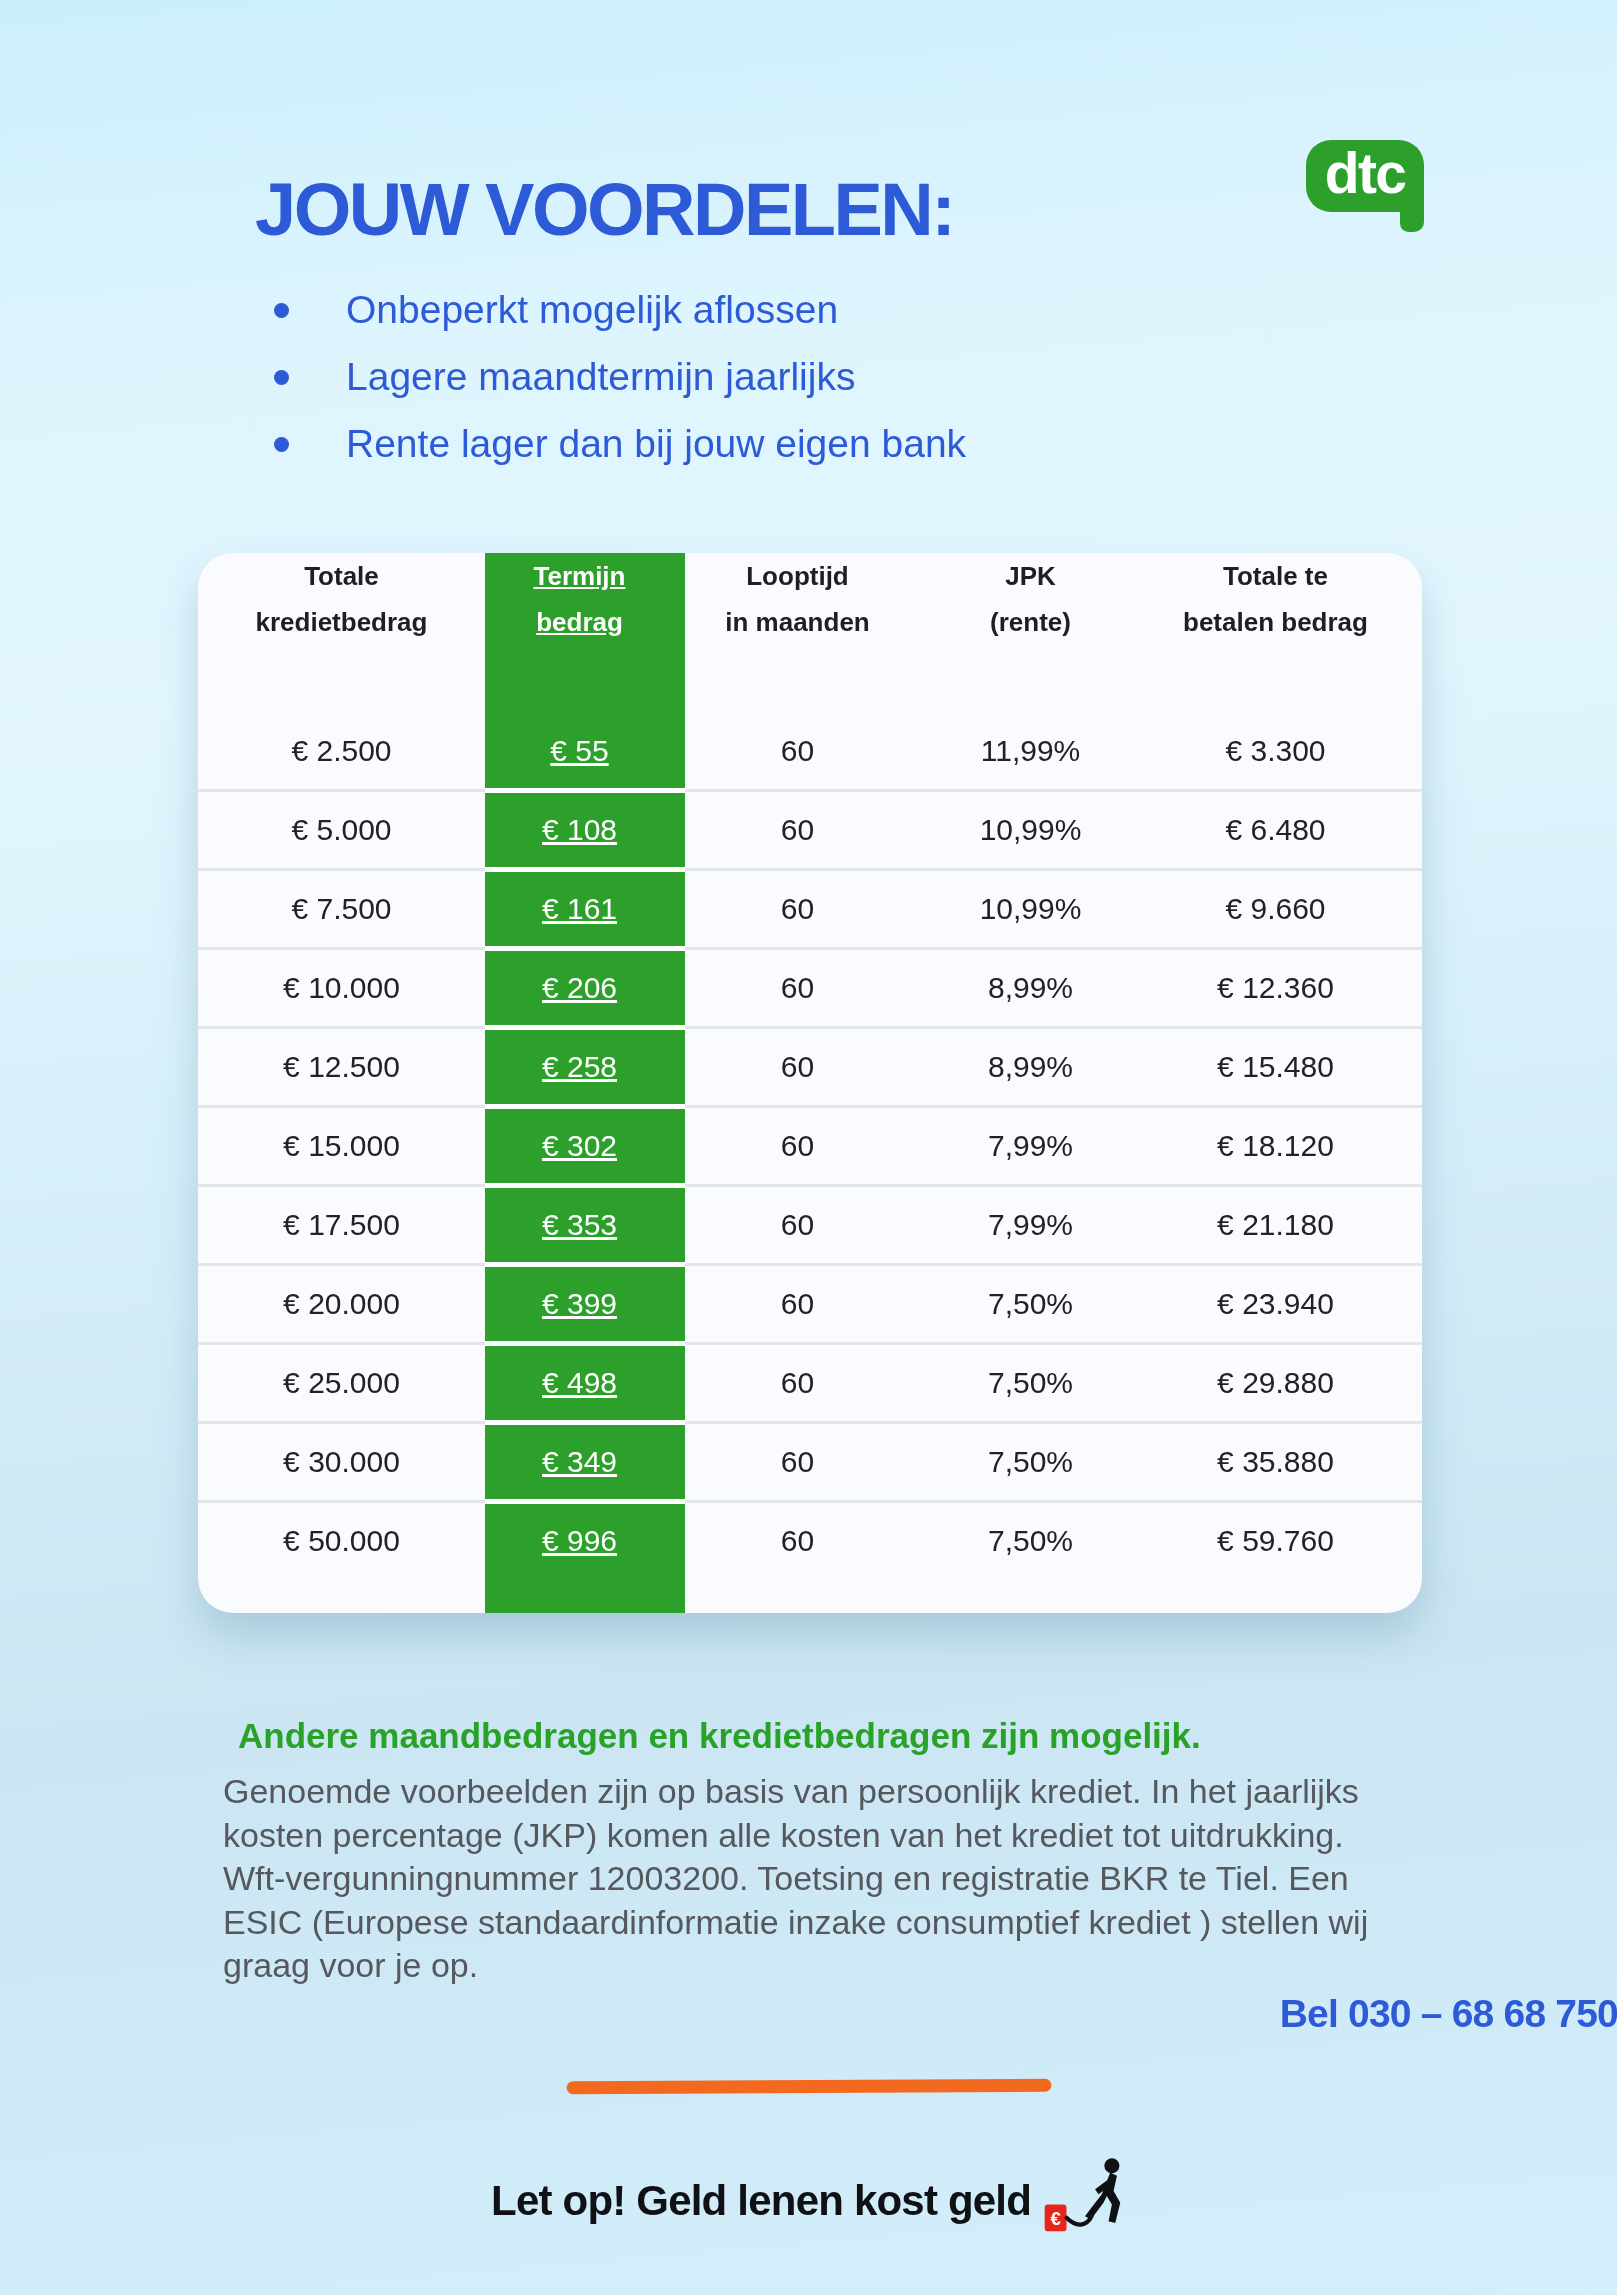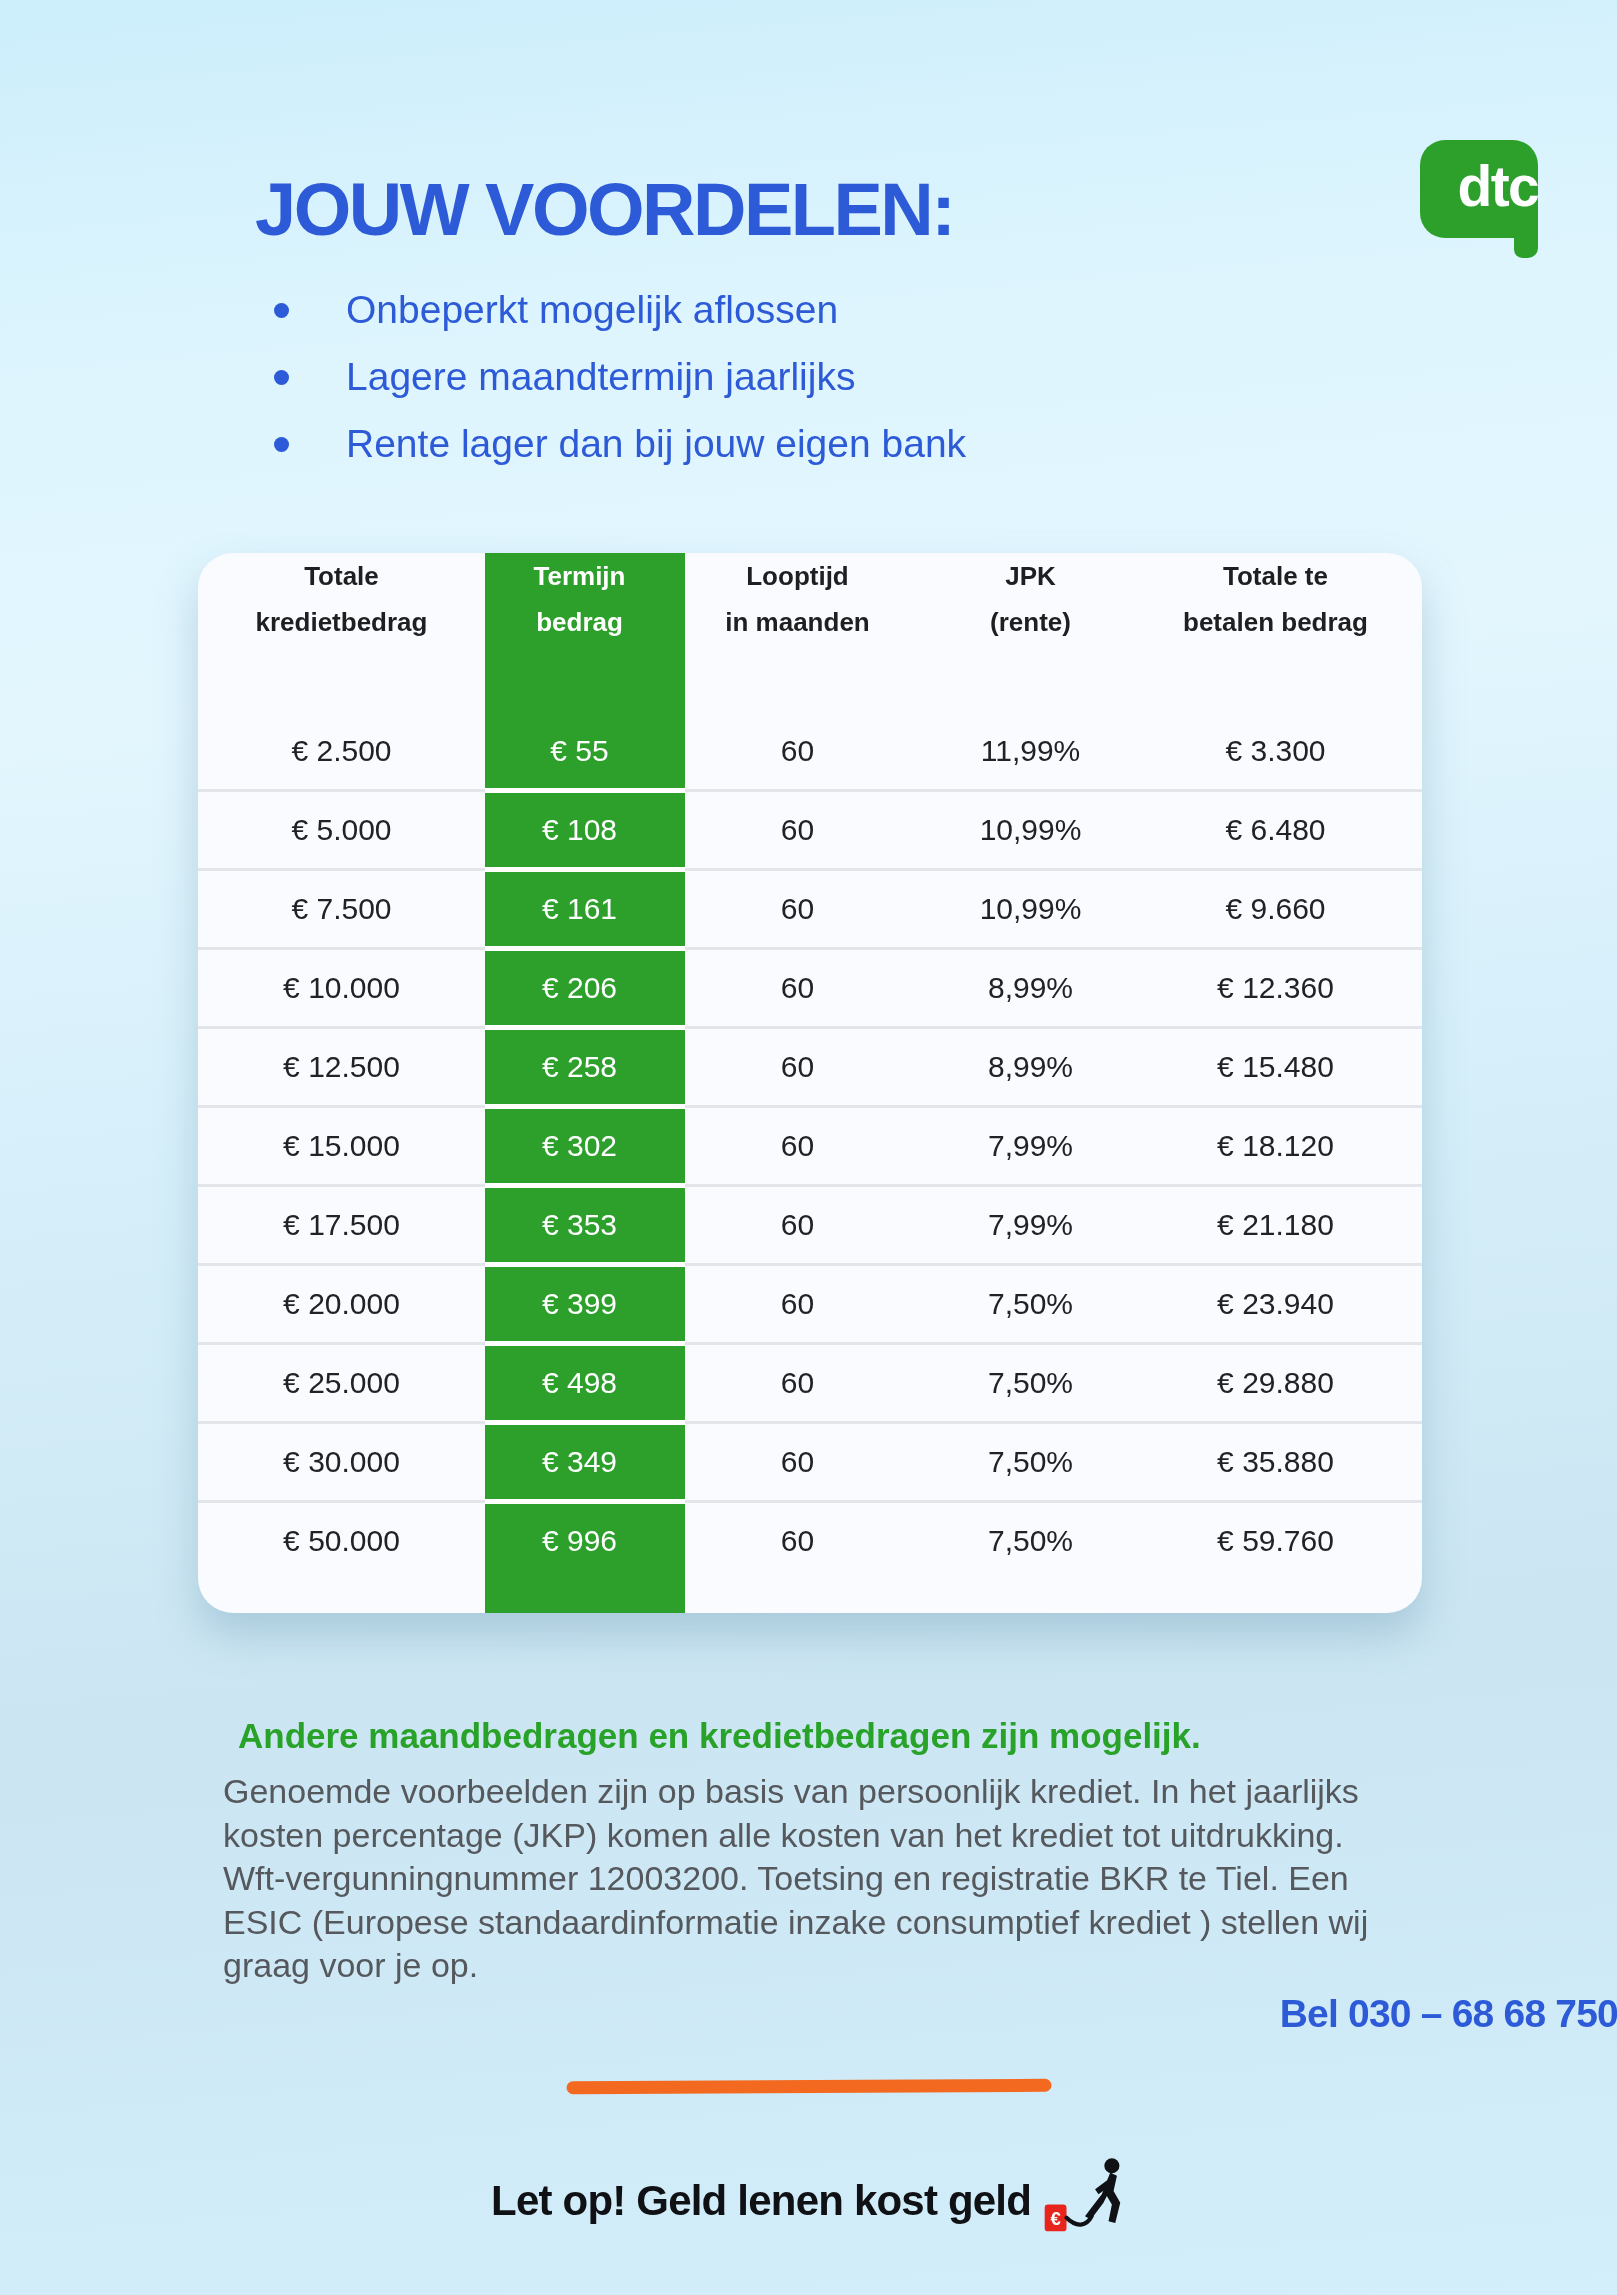--- a/index.html
+++ b/index.html
@@ -11,23 +11,23 @@
     overflow:hidden;
   }
   
   .title{
     position:absolute;left:255px;top:167px;
     font-size:74px;font-weight:800;letter-spacing:-2.5px;
     color:#2d5ad6;
   }
   
   .logo{
-    position:absolute;left:1420px;top:140px;width:118px;height:98px;
+    position:absolute;left:1306px;top:140px;width:118px;height:72px;
     background:#2da02c;border-radius:25px 25px 0 25px;
-    display:flex;align-items:center;justify-content:flex-end;
+    display:flex;align-items:center;justify-content:center;
   }
   .logo .tail{
     position:absolute;right:0;top:100%;width:23.6px;height:20px;
     background:#2da02c;border-radius:0 0 10px 8.4px;
   }
   .logo .logo-text{
     color:#ffffff;font-size:57px;font-weight:800;letter-spacing:-1.7px;
     transform:translateY(-3.4px);
   }
   
@@ -62,21 +62,21 @@
   .rows{position:relative;}
   .trow{position:relative;display:flex;height:79px;align-items:center;}
   .trow + .trow::before{
     content:'';position:absolute;left:0;right:0;top:-0.8px;height:2.5px;background:#e2e6ea;
   }
   .trow + .trow::after{
     content:'';position:absolute;left:287px;width:200px;top:-2.5px;height:5px;background:#ffffff;
   }
   .td{font-size:30px;color:#212225;text-align:center;}
   .td.cg{color:#ffffff;}
-  .c0{width:287px;}.c1{width:189px;}.c2{width:247px;}.c3{width:219px;}.c4{width:271px;}
+  .c0{width:287px;}.c1{width:189px;text-decoration:underline;}.c2{width:247px;}.c3{width:219px;}.c4{width:271px;}
   
   .subheading{
     position:absolute;left:238px;top:1716px;
     font-size:35px;font-weight:800;color:#28a228;
   }
   .disclaimer{
     position:absolute;left:223px;top:1770px;width:1146px;
     font-size:34px;line-height:1.28;color:#55585c;
   }
   .phone{

